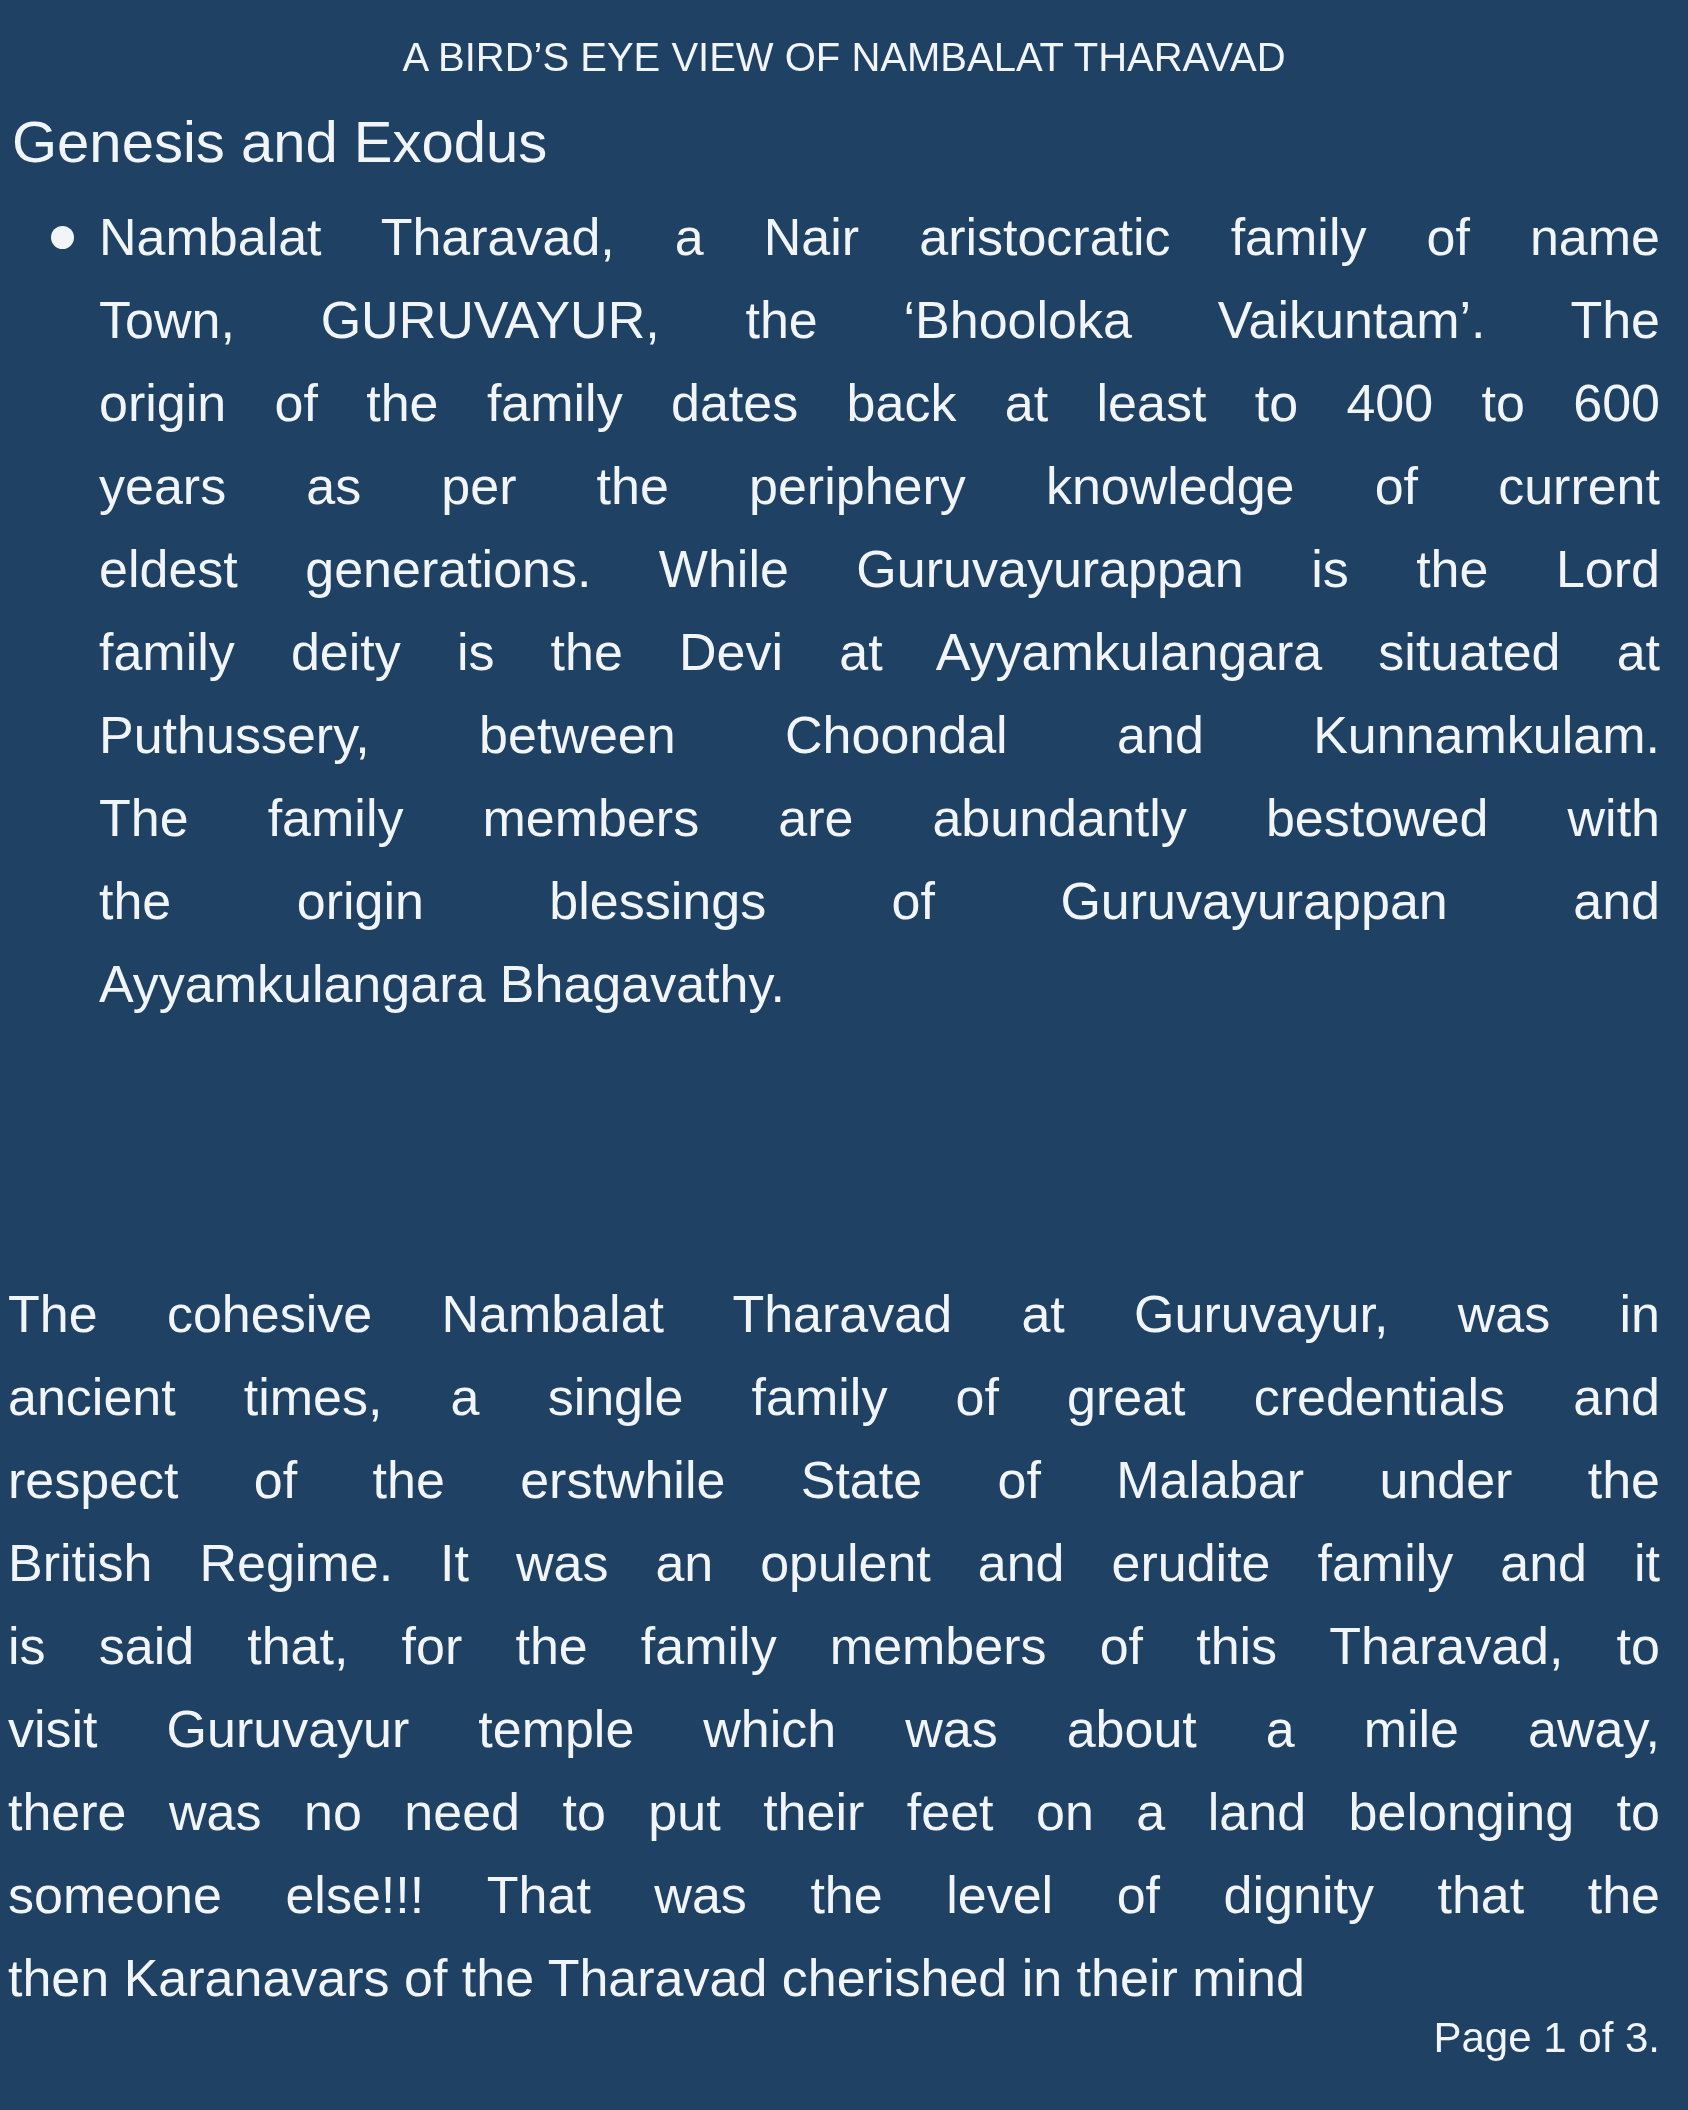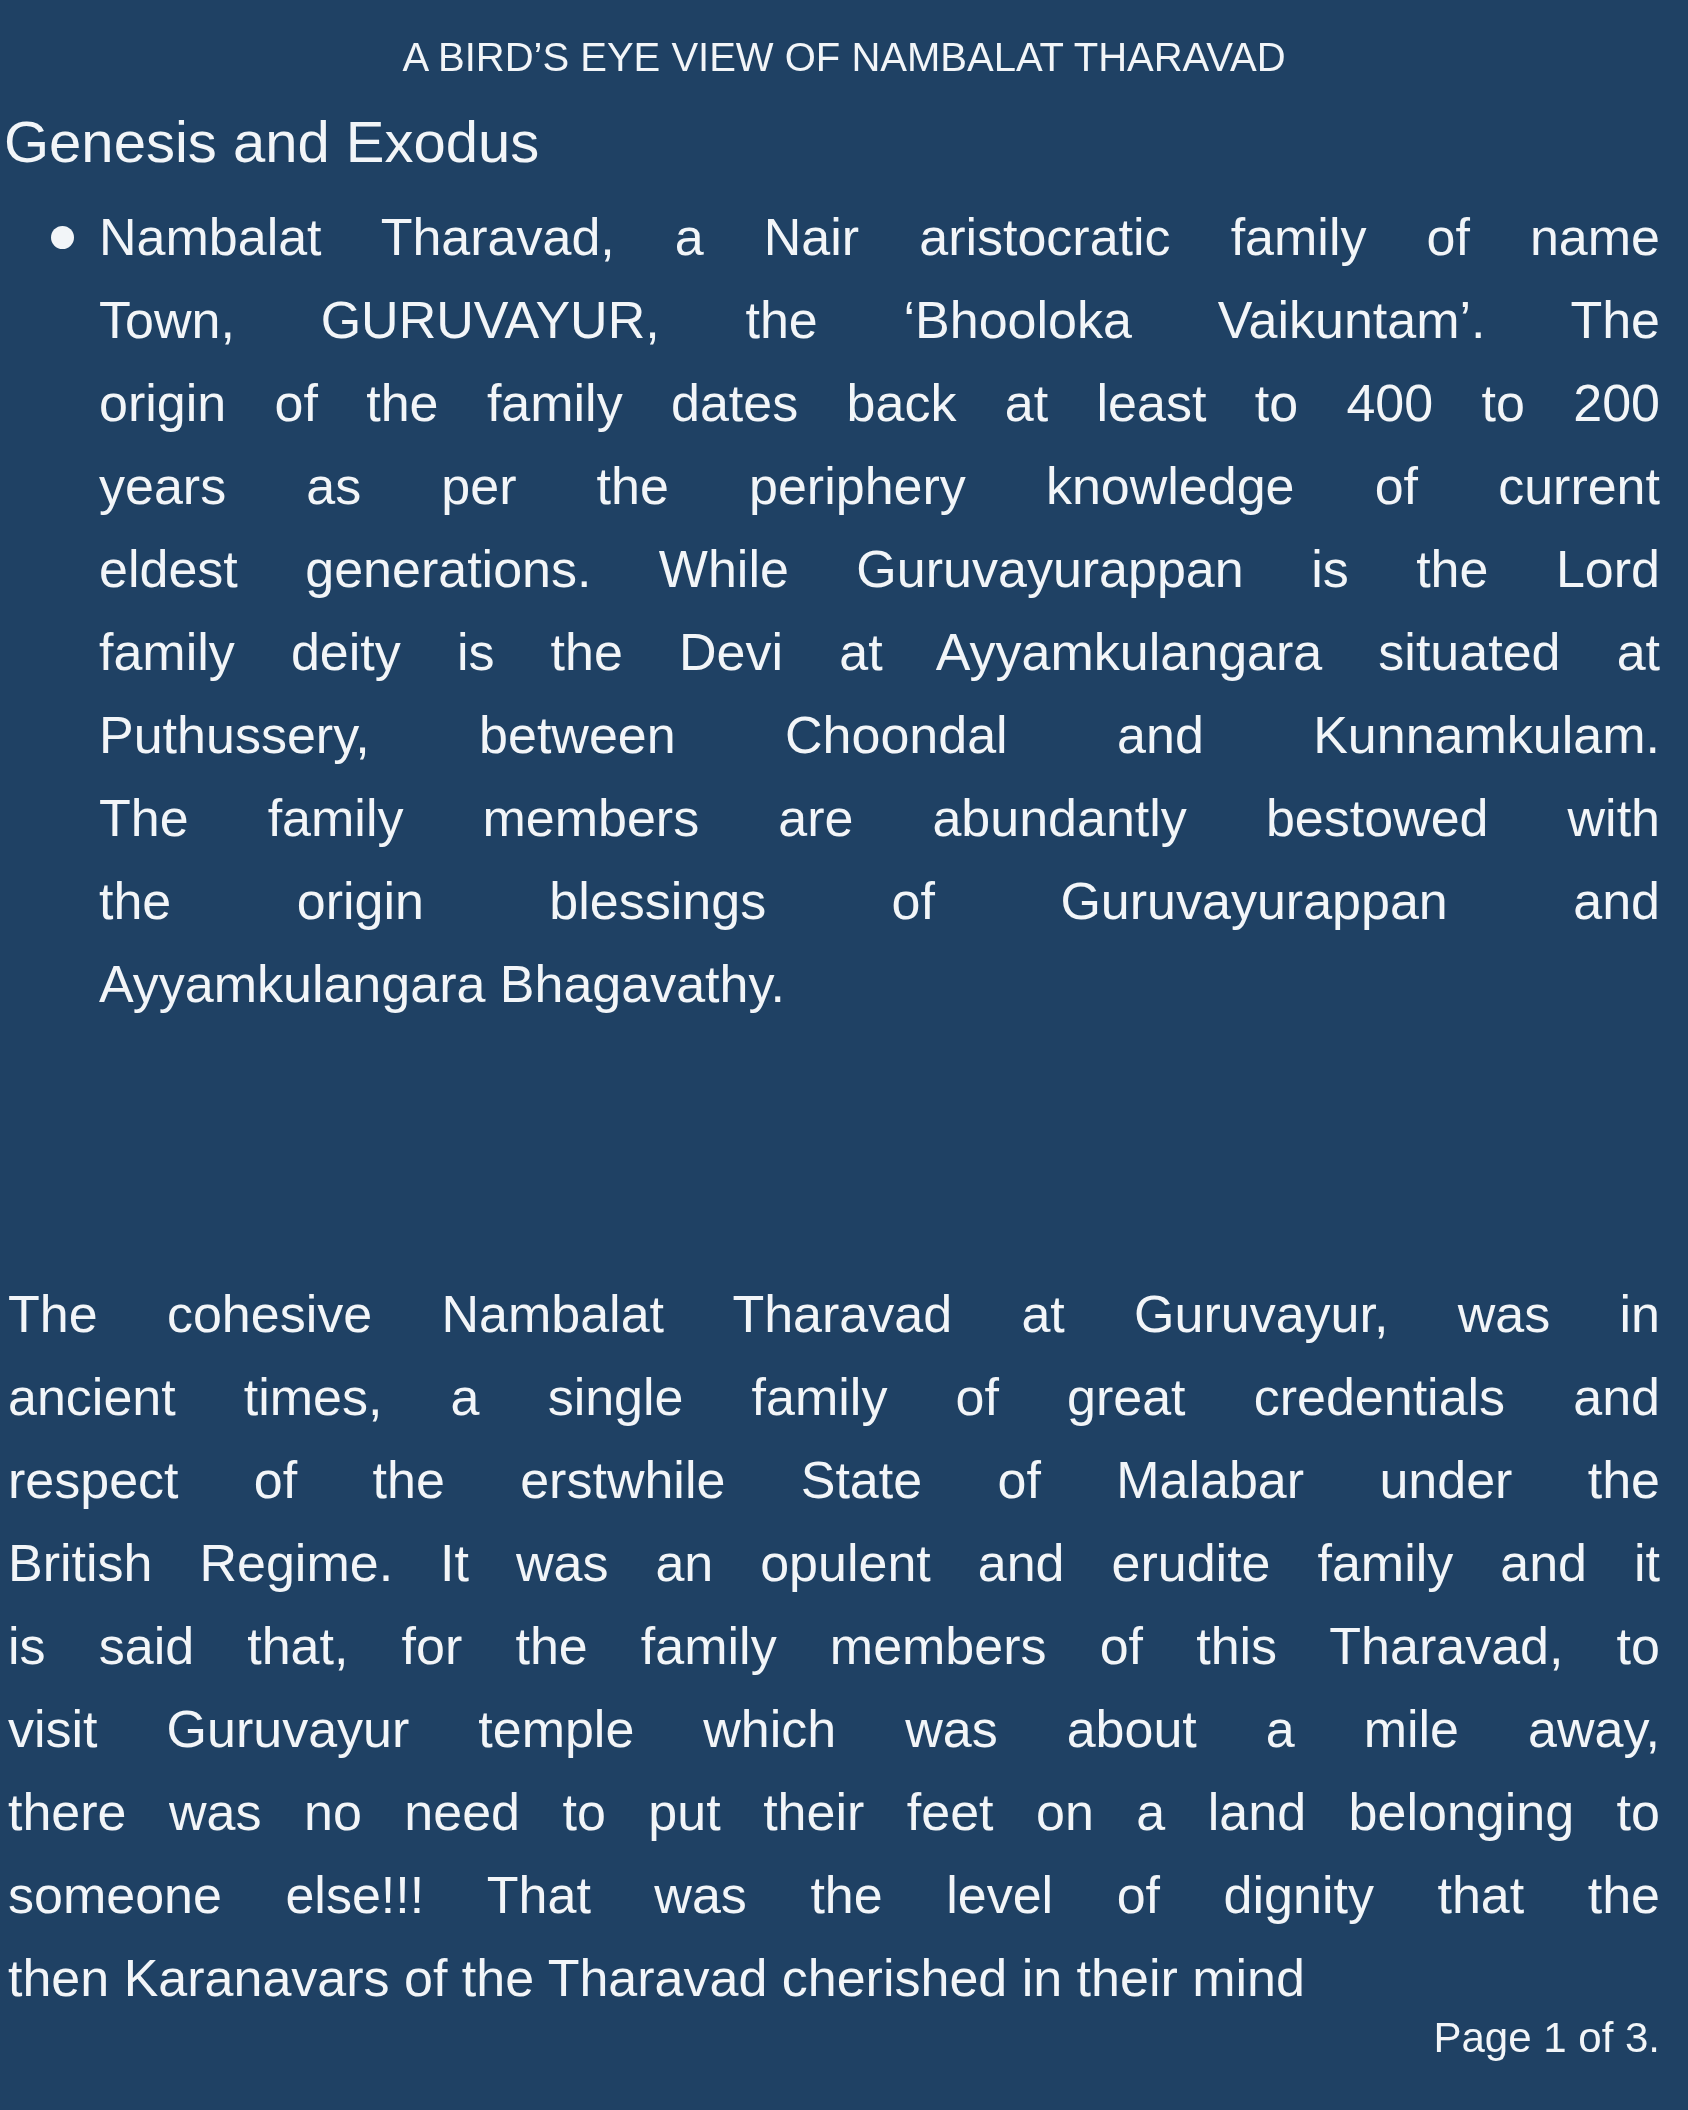--- a/index.html
+++ b/index.html
@@ -20,21 +20,21 @@
     width: 100%;
     text-align: center;
     font-size: 40px;
     line-height: 83px;
     letter-spacing: 0px;
     white-space: nowrap;
   }
   .heading {
     position: absolute;
     top: 100px;
-    left: 4px;
+    left: 12px;
     font-size: 58px;
     line-height: 83px;
     white-space: nowrap;
   }
   .bullet-block {
     position: absolute;
     top: 196px;
     left: 0;
     right: 28px;
     display: flex;
@@ -86,21 +86,21 @@
 
 <div class="heading">Genesis and Exodus</div>
 
 <div class="bullet-block">
   <div class="marker-col">
     <span class="dot"></span>
   </div>
   <div class="lines-col">
     <div class="line">Nambalat Tharavad, a Nair aristocratic family of name</div>
     <div class="line">Town, GURUVAYUR, the ‘Bhooloka Vaikuntam’. The</div>
-    <div class="line">origin of the family dates back at least to 400 to 200</div>
+    <div class="line">origin of the family dates back at least to 400 to 600</div>
     <div class="line">years as per the periphery knowledge of current</div>
     <div class="line">eldest generations. While Guruvayurappan is the Lord</div>
     <div class="line">family deity is the Devi at Ayyamkulangara situated at</div>
     <div class="line">Puthussery, between Choondal and Kunnamkulam.</div>
     <div class="line">The family members are abundantly bestowed with</div>
     <div class="line">the origin blessings of Guruvayurappan and</div>
     <div class="line last">Ayyamkulangara Bhagavathy.</div>
   </div>
 </div>
 

